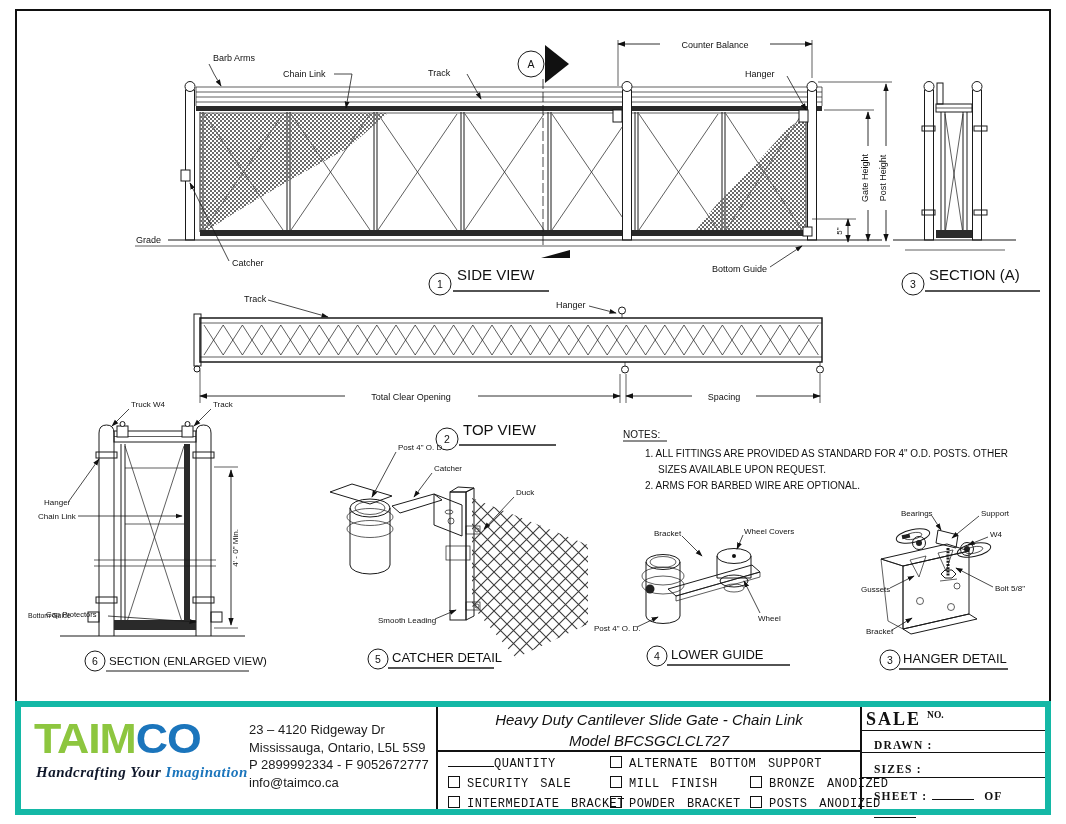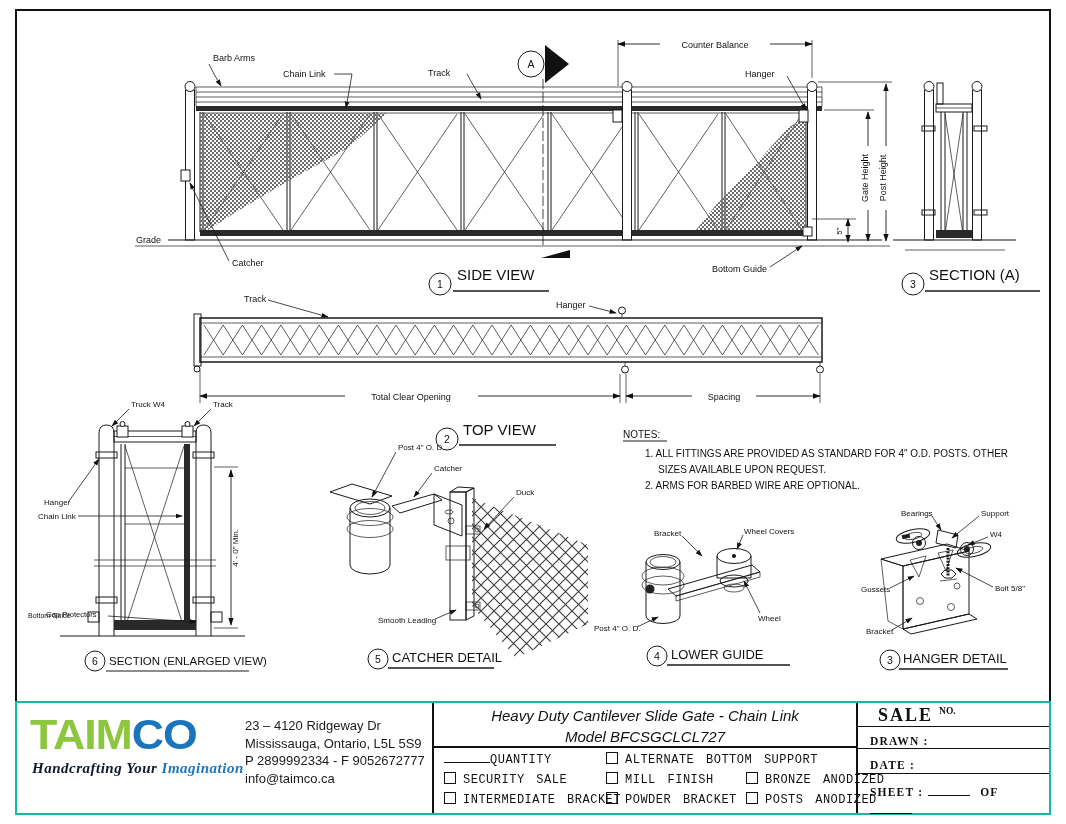--- a/index.html
+++ b/index.html
@@ -16,34 +16,34 @@
   .diml{stroke:#1a1a1a;stroke-width:0.9;fill:none;}
   .lbl{font-size:9px;}
   .lbl8{font-size:8px;}
   .dim{font-size:9px;}
   .dim8{font-size:8px;}
   .vtitle{font-size:15px;}
   .dtitle{font-size:13px;}
   .bnum{font-size:10.5px;text-anchor:middle;}
   .nts{font-size:10px;}
   
-  .tblock{position:absolute;left:15px;top:701px;width:1036px;height:114px;border:2px solid #14b8a6;box-sizing:border-box;display:flex;background:#fff;}
+  .tblock{position:absolute;left:15px;top:701px;width:1036px;height:114px;border:6px solid #14b8a6;box-sizing:border-box;display:flex;background:#fff;}
   .tb-left{width:417px;border-right:2px solid #111;position:relative;box-sizing:border-box;}
   .tb-center{width:424px;border-right:2px solid #111;position:relative;box-sizing:border-box;}
   .tb-right{flex:1;display:flex;flex-direction:column;}
   .logo{position:absolute;left:13px;top:10px;font-weight:900;font-size:43px;letter-spacing:-1px;line-height:1;transform:scaleX(1.04);transform-origin:left;}
   .tagline{position:absolute;left:15px;top:57px;font-family:"Liberation Serif",serif;font-style:italic;font-weight:bold;font-size:15px;letter-spacing:.5px;}
   .addr{position:absolute;left:228px;top:14px;font-size:13px;line-height:17.5px;color:#1c1c1c;}
   .tb-head{height:45px;border-bottom:2px solid #111;text-align:center;font-size:15px;line-height:20.5px;padding-top:3px;box-sizing:border-box;font-style:italic;}
   .opts{position:relative;height:62px;font-family:Liberation Mono, monospace;font-size:12px;letter-spacing:.5px;word-spacing:4px;}
   .opt{position:absolute;white-space:nowrap;}
   .cb{display:inline-block;width:10px;height:10px;border:1.4px solid #111;margin-right:7px;vertical-align:-1px;}
   .qline{display:inline-block;width:46px;height:10px;border-bottom:1.2px solid #111;}
   .sline{display:inline-block;width:42px;height:11px;border-bottom:1.2px solid #111;}
-  .r1{height:24px;border-bottom:1.5px solid #111;padding:2px 0 0 20px;box-sizing:border-box;}
+  .r1{height:24px;border-bottom:1.5px solid #111;padding:2px 0 0 4px;box-sizing:border-box;}
   .r2{height:22px;border-bottom:1.5px solid #111;padding:4px 0 0 12px;box-sizing:border-box;}
   .r3{height:25px;border-bottom:1.5px solid #111;padding:6px 0 0 12px;box-sizing:border-box;}
   .r4{flex:1;padding:8px 0 0 12px;box-sizing:border-box;}
   .saletxt{font-family:"Liberation Serif",serif;font-weight:bold;font-size:18px;letter-spacing:2px;}
   .saleno{font-family:"Liberation Serif",serif;font-weight:bold;font-size:9.5px;vertical-align:7px;margin-left:6px;}
   .fld{font-family:"Liberation Serif",serif;font-weight:bold;font-size:11.5px;letter-spacing:1.2px;}
 </style>
 </head>
 <body>
 
@@ -421,21 +421,21 @@
     </div>
 
     <div class="tb-right">
       <div class="r1">
         <span class="saletxt">SALE</span><span class="saleno">NO.</span>
       </div>
       <div class="r2">
         <span class="fld">DRAWN :</span>
       </div>
       <div class="r3">
-        <span class="fld">DATE :</span>
+        <span class="fld">SIZES :</span>
       </div>
       <div class="r4">
         <span class="fld">SHEET :</span>
         <span class="sline"></span>
         <span class="fld" style="margin:0 6px;text-align:center;">OF</span>
         <span class="sline"></span>
       </div>
     </div>
   </div>
 </div>

